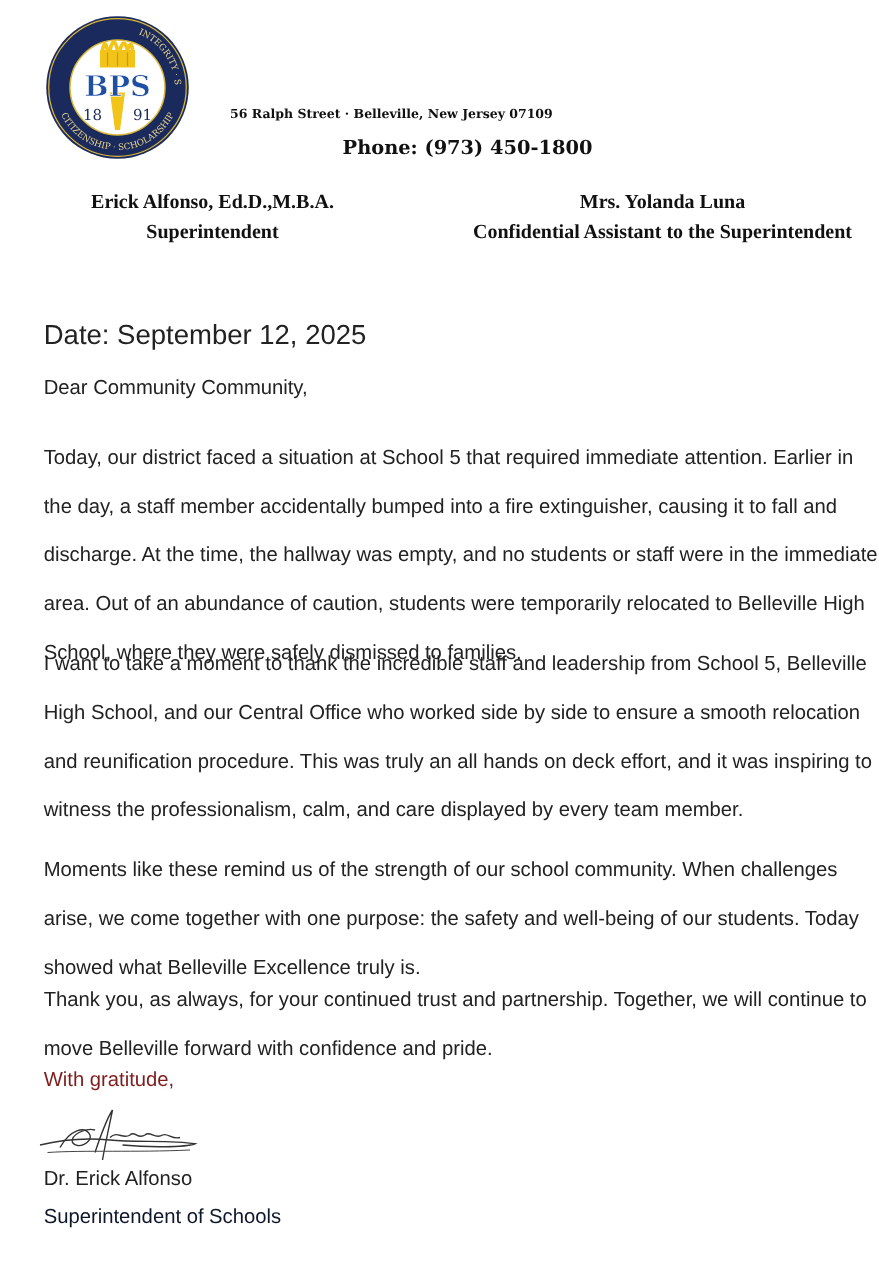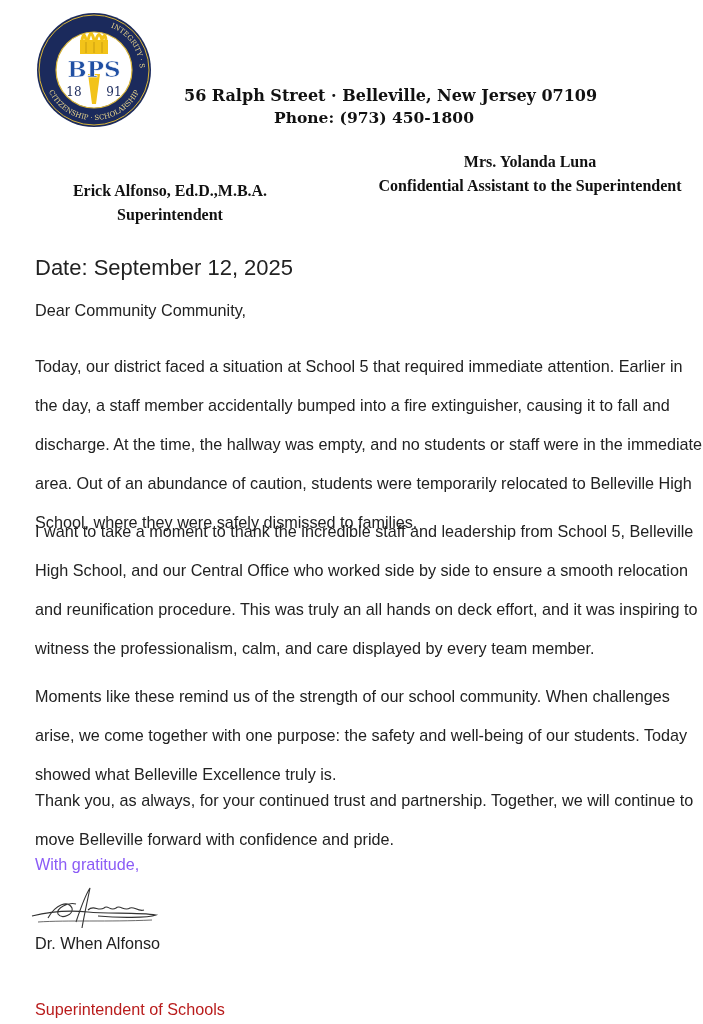--- a/index.html
+++ b/index.html
@@ -10,49 +10,49 @@
 
     .logo { position: absolute; left: 36px; top: 12px; width: 116px; height: 116px; }
 
     .org-name {
       position: absolute; left: 178px; top: 42px; width: 400px;
       font-family: "DejaVu Serif", serif; font-weight: bold; font-size: 31px;
       color: #111; letter-spacing: -0.3px; white-space: nowrap;
     }
     .org-address {
       position: absolute; left: 184px; top: 86px; width: 380px;
-      font-family: "DejaVu Serif", serif; font-weight: bold; font-size: 16px;
+      font-family: "DejaVu Serif", serif; font-weight: bold; font-size: 10px;
       color: #111; white-space: nowrap;
     }
     .org-phone {
       position: absolute; left: 184px; top: 108px; width: 380px; text-align: center;
       font-family: "DejaVu Serif", serif; font-weight: bold; font-size: 15.5px;
       color: #111; white-space: nowrap;
     }
 
     .staff-block {
       position: absolute; top: 150px; text-align: center;
       font-family: "Liberation Serif", serif; font-weight: bold; font-size: 16px; color: #111;
       line-height: 24px; white-space: nowrap;
     }
-    .staff-left { left: 40px; width: 260px; margin-top: 29px; }
+    .staff-left { left: 40px; width: 260px; }
     .staff-right { left: 355px; width: 350px; }
     .date { position: absolute; left: 35px; top: 255px; }
     .salutation { position: absolute; left: 35px; top: 301px; }
 
     .para { position: absolute; left: 35px; width: 668px; font-family: "Liberation Sans", sans-serif; font-size: 16.2px; color: #222; line-height: 39px; }
     .p1 { top: 347px; }
     .p2 { top: 512px; }
     .p3 { top: 677px; }
     .p4 { top: 781px; }
 
-    .closing { position: absolute; left: 35px; top: 855px; font-family: "Liberation Sans", sans-serif; font-size: 16.2px; color: #8b5cf6; }
+    .closing { position: absolute; left: 35px; top: 855px; font-family: "Liberation Sans", sans-serif; font-size: 16.2px; color: #7f1d1d; }
     .signature { position: absolute; left: 28px; top: 882px; width: 135px; height: 50px; }
     .signer-name { position: absolute; left: 35px; top: 934px; font-family: "Liberation Sans", sans-serif; font-size: 16.2px; color: #222; }
-    .signer-title { position: absolute; left: 35px; top: 1000px; font-family: "Liberation Sans", sans-serif; font-size: 16.2px; color: #b91c1c; }
+    .signer-title { position: absolute; left: 35px; top: 964px; font-family: "Liberation Sans", sans-serif; font-size: 16.2px; color: #0f172a; }
   </style>
 </head>
 <body>
 
 <div class="letterhead">
   <div class="logo">
     <svg width="116" height="116" viewBox="0 0 116 116">
       <circle cx="58" cy="58" r="57" fill="#1b2a5c"></circle>
       <circle cx="58" cy="58" r="55" fill="none" stroke="#d9b63a" stroke-width="1"></circle>
       <circle cx="58" cy="58" r="38" fill="#ffffff"></circle>
@@ -107,14 +107,14 @@
 <div class="signature">
   <svg width="135" height="50" viewBox="0 0 135 50">
     <path d="M4 34 C 20 30, 40 28, 60 30 C 80 32, 110 30, 128 33 C 120 36, 90 36, 70 34" stroke="#333" stroke-width="1.1" fill="none"></path>
     <path d="M20 36 C 28 22, 40 18, 44 26 C 46 32, 34 38, 30 32 C 28 26, 40 20, 48 22" stroke="#333" stroke-width="1.1" fill="none"></path>
     <path d="M48 40 C 52 28, 58 12, 62 6 C 60 16, 56 34, 54 46" stroke="#333" stroke-width="1.1" fill="none"></path>
     <path d="M60 28 C 66 22, 70 30, 76 26 C 80 22, 82 30, 88 26 C 92 22, 96 30, 102 26 C 106 24, 110 30, 116 28" stroke="#333" stroke-width="1.1" fill="none"></path>
     <path d="M10 40 C 40 38, 80 40, 124 38" stroke="#444" stroke-width="0.8" fill="none"></path>
   </svg>
 </div>
 
-<div class="signer-name">Dr. When Alfonso</div>
+<div class="signer-name">Dr. Erick Alfonso</div>
 <div class="signer-title">Superintendent of Schools</div>
 
 </body></html>

